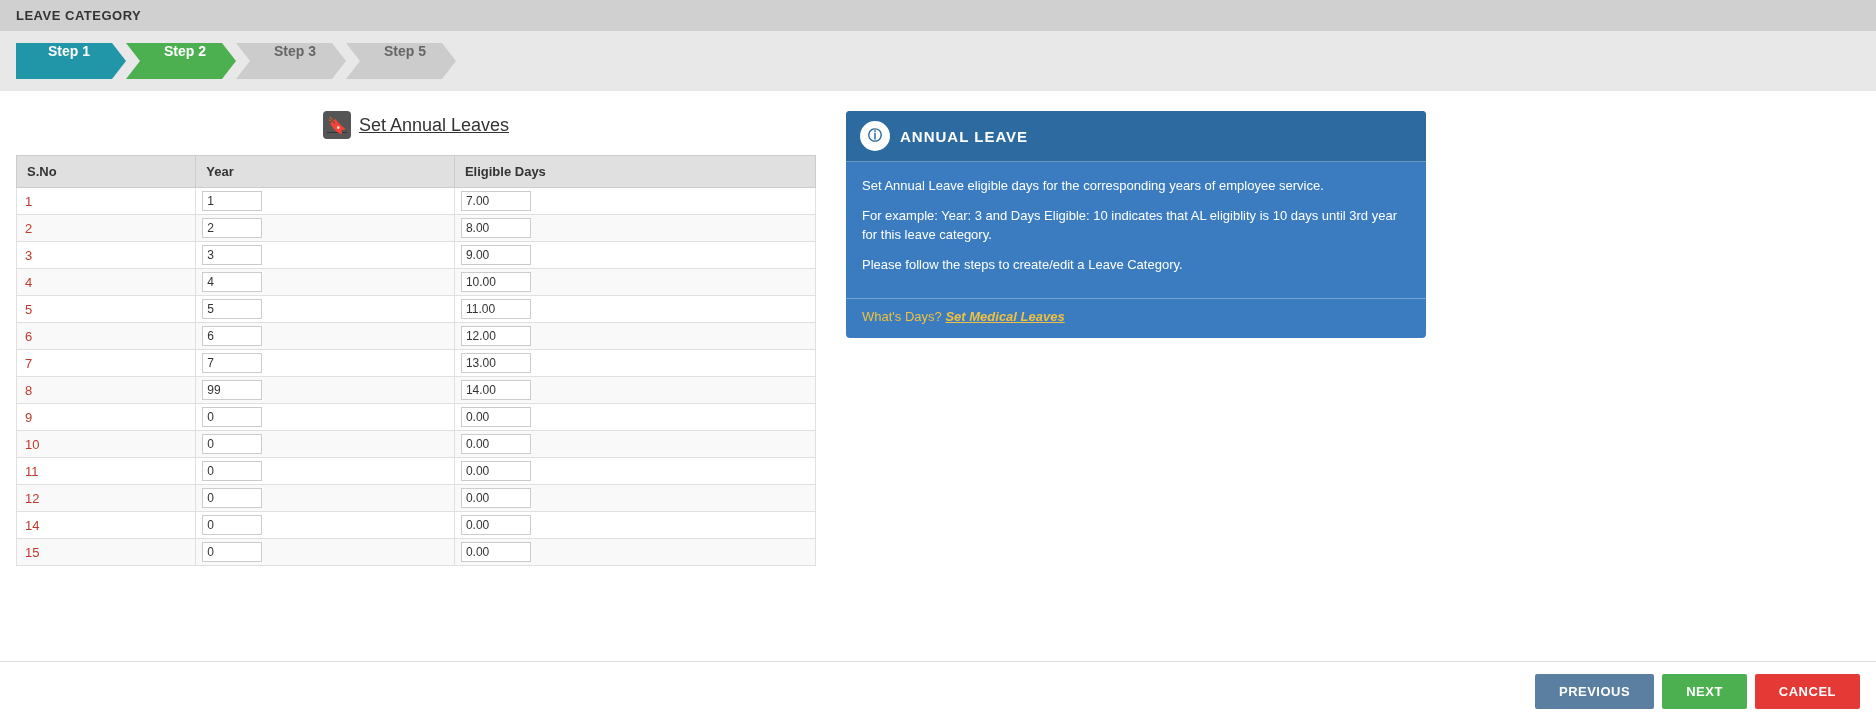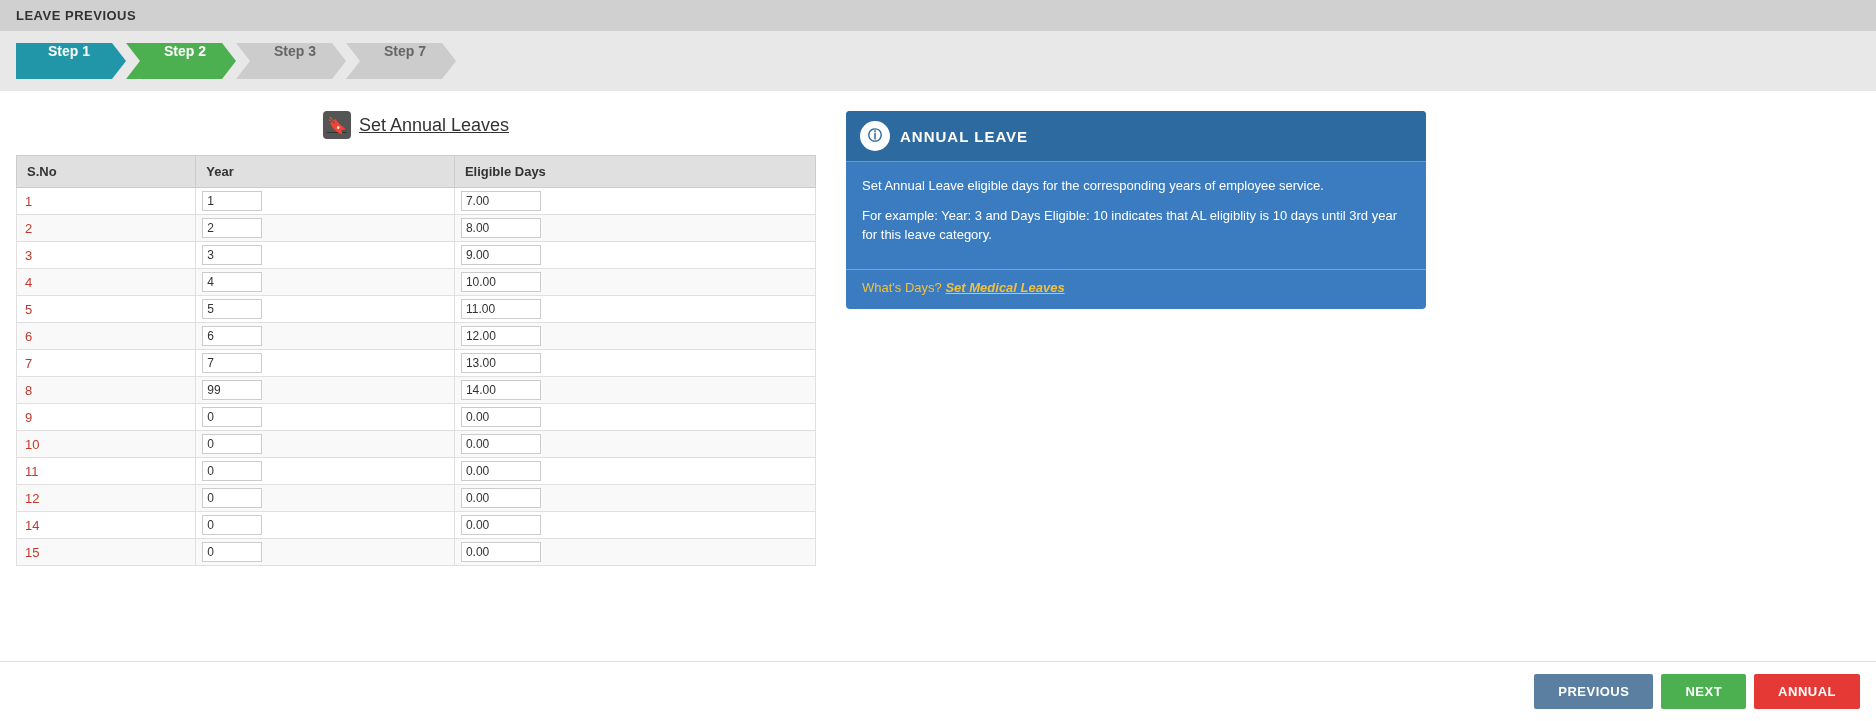--- a/index.html
+++ b/index.html
@@ -139,21 +139,21 @@
     }
 
     .year-input, .eligible-input {
       width: 60px;
       padding: 2px 4px;
       border: 1px solid #ccc;
       font-size: 12px;
       color: #333;
     }
     .eligible-input {
-      width: 80px;
+      width: 70px;
     }
 
     
     .info-panel {
       background: #3a7cbf;
       border-radius: 4px;
       padding: 0;
       overflow: hidden;
       max-width: 580px;
     }
@@ -255,35 +255,35 @@
 
     .btn-cancel {
       background: #e53935;
       color: white;
     }
   </style>
 </head>
 <body>
 
 <div class="page-header">
-  <span>LEAVE PREVIOUS</span>
+  <span>LEAVE CATEGORY</span>
 </div>
 
 <div class="steps-bar">
   <div class="step active-blue">
     <span>Step 1</span>
   </div>
   <div class="step active-green">
     <span>Step 2</span>
   </div>
   <div class="step">
     <span>Step 3</span>
   </div>
   <div class="step">
-    <span>Step 7</span>
+    <span>Step 5</span>
   </div>
 </div>
 
 <div class="main-content">
   <div class="left-panel">
     <div class="section-title">
       <span class="bookmark-icon">🔖</span>
       <span>Set Annual Leaves</span>
     </div>
 
@@ -372,26 +372,27 @@
 
   <div class="right-panel">
     <div class="info-panel">
       <div class="info-header">
         <div class="info-icon">ⓘ</div>
         <span class="info-title">ANNUAL LEAVE</span>
       </div>
       <div class="info-body">
         <p>Set Annual Leave eligible days for the corresponding years of employee service.</p>
         <p>For example: Year: 3 and Days Eligible: 10 indicates that AL eligiblity is 10 days until 3rd year for this leave category.</p>
+        <p>Please follow the steps to create/edit a Leave Category.</p>
       </div>
       <div class="info-footer">
         <span class="whats-next">What's Days?</span>
         <span class="whats-next-link"> Set Medical Leaves</span>
       </div>
     </div>
   </div>
 </div>
 
 <div class="footer-buttons">
   <button class="btn btn-previous">PREVIOUS</button>
   <button class="btn btn-next">NEXT</button>
-  <button class="btn btn-cancel">ANNUAL</button>
+  <button class="btn btn-cancel">CANCEL</button>
 </div>
 
 </body></html>

